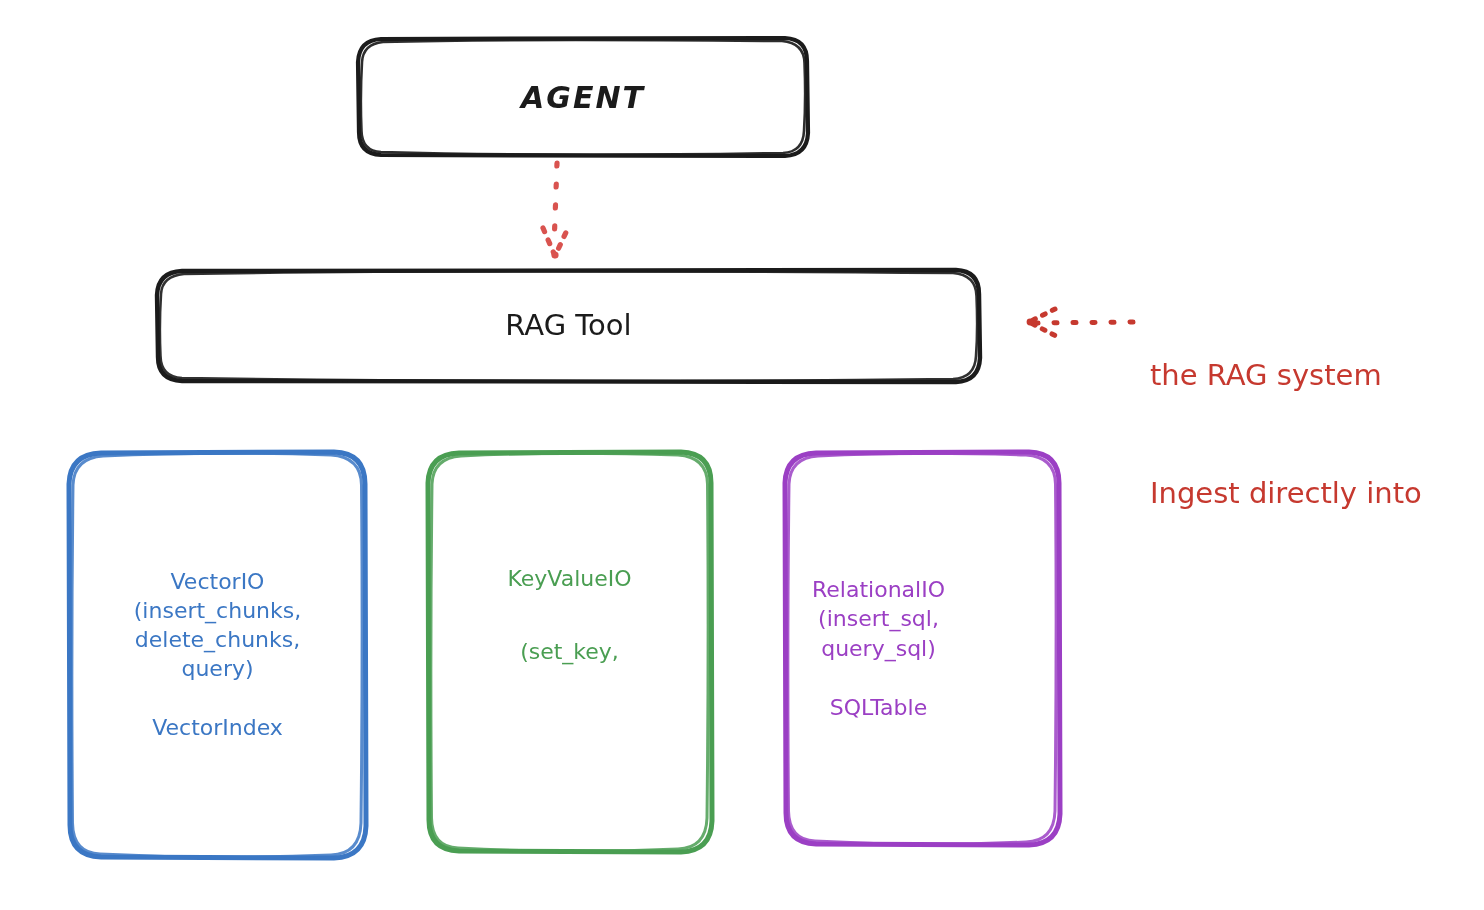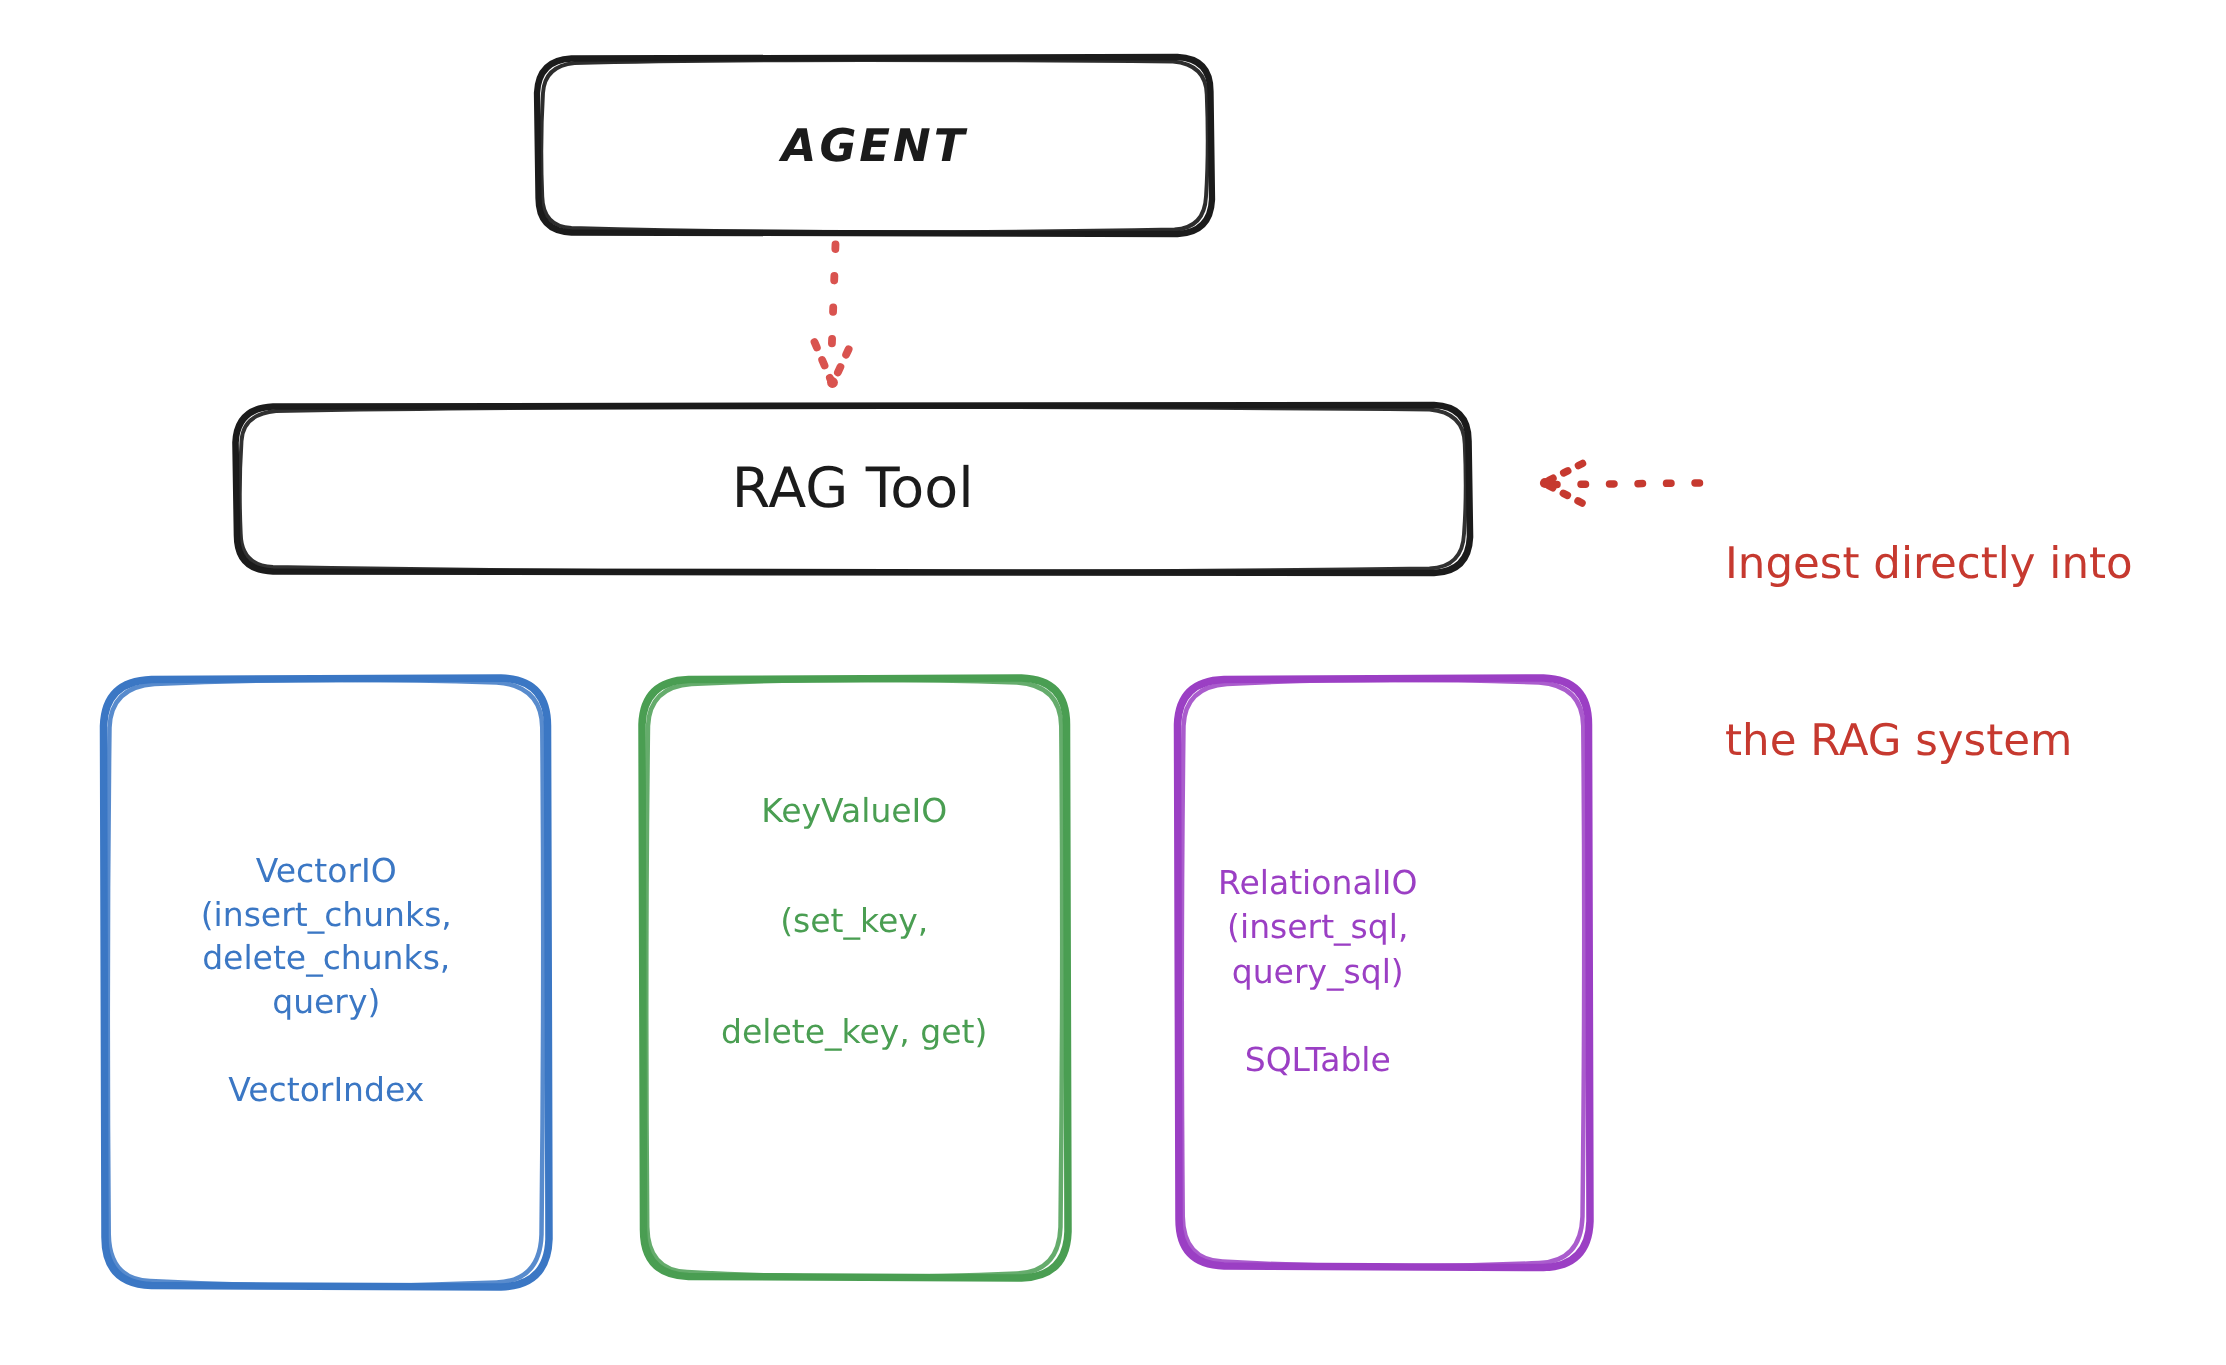--- a/index.html
+++ b/index.html
@@ -48,21 +48,21 @@
     font-family: "DejaVu Sans", sans-serif;
     text-align: center;
   }
 
   
   #rag-box {
     left: 157px;
     top: 270px;
     width: 823px;
     height: 112px;
-    font-size: 37px;
+    font-size: 29px;
     color: #1b1b1b;
     font-family: "DejaVu Sans", sans-serif;
     align-items: center;
   }
 
   
   .provider {
     font-size: 22px;
     line-height: 1.32;
     font-weight: 500;
@@ -159,28 +159,27 @@
   <span>(insert_chunks,</span>
   <span>delete_chunks,</span>
   <span>query)</span>
   <span class="spacer"></span>
   <span>VectorIndex</span>
 </div>
 
 <div class="node-label provider" id="keyvalue-box">
   <span>KeyValueIO</span>
   <span>(set_key,</span>
-  <span>delete_key, get)</span>
   <span class="spacer"></span>
 </div>
 
 <div class="node-label provider" id="relational-box">
   <span>RelationalIO</span>
   <span>(insert_sql,</span>
   <span>query_sql)</span>
   <span class="spacer"></span>
   <span>SQLTable</span>
 </div>
 
 <div id="annotation">
+  <div>the RAG system</div>
   <div>Ingest directly into</div>
-  <div>the RAG system</div>
 </div>
 
 </body></html>

